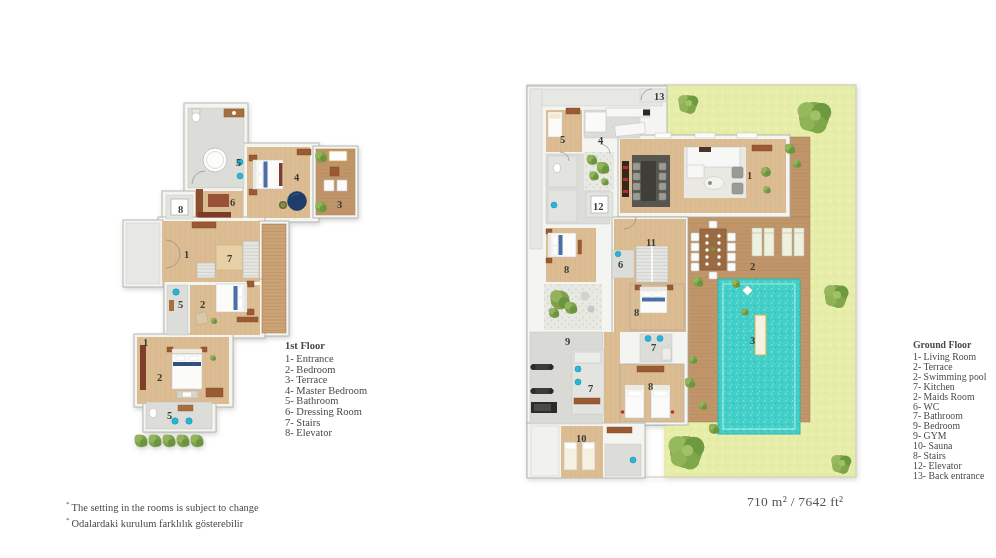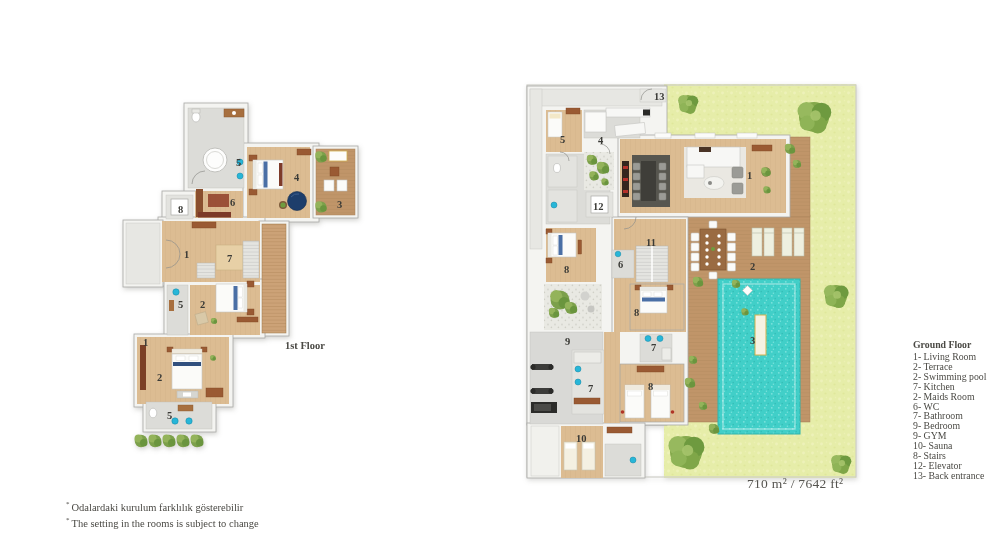--- a/index.html
+++ b/index.html
@@ -16,21 +16,21 @@
   #rightPlan{left:520px;top:60px;filter:drop-shadow(1.5px 2.5px 2.5px rgba(70,70,60,.2));}
   .legend{position:absolute;}
   .legend-title{font-size:10.5px;margin:0 0 3px 0;font-weight:bold;}
   #legendLeft{left:285px;top:340px;}
   #legendLeft .legend-item{font-size:10.5px;line-height:10.6px;}
   #legendRight{left:881px;top:339px;margin-left:32px;}
   #legendRight .legend-item{font-size:9.8px;line-height:9.9px;}
   #legendRight .legend-title{font-size:9.8px;margin-bottom:2px;}
   .footnotes{position:absolute;left:66px;top:498px;font-size:10.5px;line-height:12.3px;}
   .footnotes sup{font-size:7px;margin-right:2px;}
-  .area-label{position:absolute;left:747px;top:476px;font-size:13.5px;letter-spacing:.3px;color:#55544f;}
+  .area-label{position:absolute;left:747px;top:494px;font-size:13.5px;letter-spacing:.3px;color:#55544f;}
   
   .wall{fill:var(--wall);stroke:var(--wallline);stroke-width:.8;}
   .tile{fill:var(--tile);stroke:#bdbdb9;stroke-width:.4;}
   .tile2{fill:var(--tile2);stroke:#c3c3bf;stroke-width:.4;}
   .stone{fill:#e7e7e3;stroke:#c3c3bf;stroke-width:.4;}
   .cyan{fill:var(--cyan);stroke:#1687a5;stroke-width:.5;}
   .brown{fill:var(--brown);stroke:#7c4526;stroke-width:.4;}
   .navy{fill:var(--navy);stroke:#152f52;stroke-width:.6;}
   .whitef{fill:#fbfbf9;stroke:#c6c6c2;stroke-width:.6;}
   .grayf{fill:#9b9b96;stroke:#85857d;stroke-width:.5;}
@@ -444,20 +444,30 @@
       <text x="565" y="345" class="room-label">9</text>
       <text x="651" y="351" class="room-label">7</text>
       <text x="648" y="390" class="room-label">8</text>
       <text x="588" y="392" class="room-label">7</text>
       <text x="576" y="442" class="room-label">10</text>
     </g>
 </svg>
 
 <div class="legend" id="legendLeft">
   <div class="legend-title">1st Floor</div>
+  <div>
+      <div class="legend-item">1- Entrance</div>
+      <div class="legend-item">2- Bedroom</div>
+      <div class="legend-item">3- Terrace</div>
+      <div class="legend-item">4- Master Bedroom</div>
+      <div class="legend-item">5- Bathroom</div>
+      <div class="legend-item">6- Dressing Room</div>
+      <div class="legend-item">7- Stairs</div>
+      <div class="legend-item">8- Elevator</div>
+    </div>
 </div>
 
 <div class="legend" id="legendRight">
   <div class="legend-title">Ground Floor</div>
   <div>
       <div class="legend-item">1- Living Room</div>
       <div class="legend-item">2- Terrace</div>
       <div class="legend-item">2- Swimming pool</div>
       <div class="legend-item">7- Kitchen</div>
       <div class="legend-item">2- Maids Room</div>
@@ -466,17 +476,17 @@
       <div class="legend-item">9- Bedroom</div>
       <div class="legend-item">9- GYM</div>
       <div class="legend-item">10- Sauna</div>
       <div class="legend-item">8- Stairs</div>
       <div class="legend-item">12- Elevator</div>
       <div class="legend-item">13- Back entrance</div>
     </div>
 </div>
 
 <div class="footnotes">
+  <div><sup>*</sup><span>The setting in the rooms is subject to change</span></div>
   <div><sup>*</sup><span>Odalardaki kurulum farklılık gösterebilir</span></div>
-  <div><sup>*</sup><span>The setting in the rooms is subject to change</span></div>
 </div>
 
 <div class="area-label">710 m² / 7642 ft²</div>
 
 </body></html>

